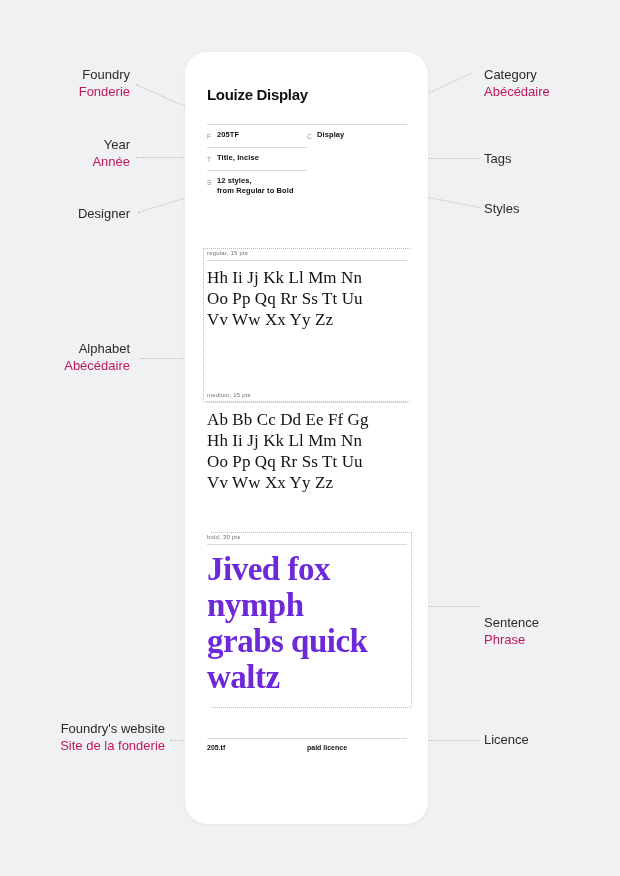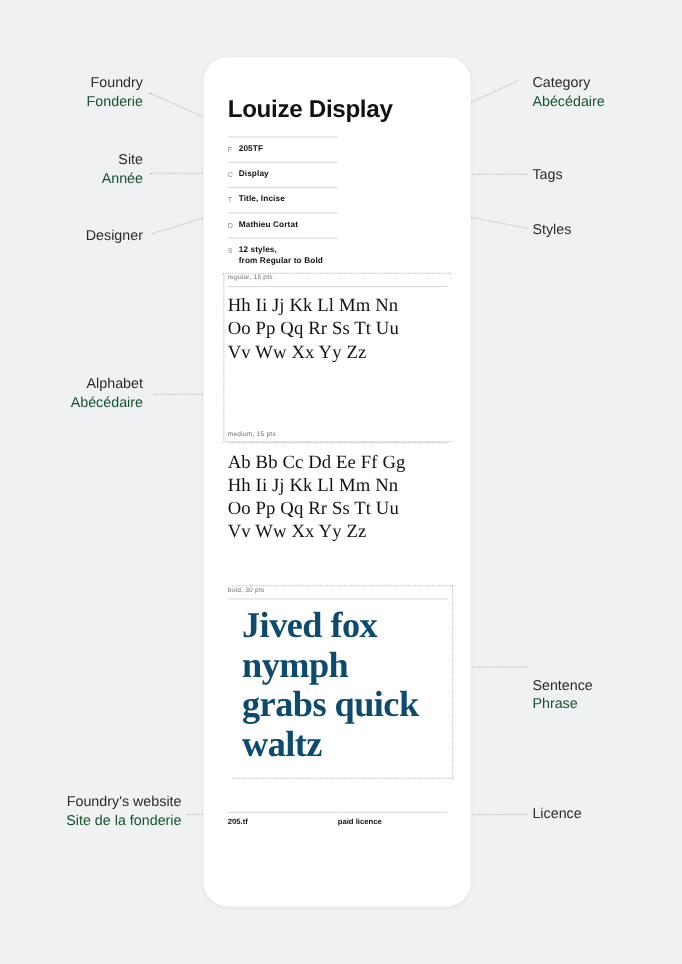--- a/index.html
+++ b/index.html
@@ -19,21 +19,21 @@
   .annot {
     position: absolute;
     font-size: 13px;
     line-height: 17px;
   }
   .annot .en {
     color: #2b2b2b;
     white-space: nowrap;
   }
   .annot .fr {
-    color: #14532d;
+    color: #be185d;
     white-space: nowrap;
   }
   .annot.right-align { text-align: right; }
   .annot.left-align { text-align: left; }
 
   .leader {
     position: absolute;
     border-top: 1px dotted #b9bbc0;
     height: 0;
   }
@@ -59,38 +59,37 @@
     left: 22px;
     top: 0;
     width: 200px;
     height: 100%;
   }
 
   .title {
     position: absolute;
     top: 34px;
     left: 0;
-    font-size: 22px;
+    font-size: 15px;
     font-weight: bold;
     letter-spacing: -0.3px;
     color: #111;
     font-family: "Liberation Sans", sans-serif;
   }
 
   
   .meta {
     position: absolute;
     top: 72px;
     left: 0;
     width: 200px;
   }
   .meta-row {
     display: flex;
     width: 200px;
-    flex-direction: column;
   }
   .meta-cell {
     width: 100px;
     box-sizing: border-box;
     border-top: 1px solid #d8dade;
     padding: 5px 0 5px 0;
     display: flex;
     align-items: flex-start;
     min-height: 22px;
   }
@@ -135,23 +134,22 @@
     color: #121212;
     letter-spacing: 0.1px;
   }
   .alpha.medium { font-weight: 500; }
 
   .sentence {
     font-family: "Liberation Serif", serif;
     font-weight: bold;
     font-size: 33px;
     line-height: 36px;
-    color: #0c4a6e;
+    color: #6d28d9;
     letter-spacing: -0.5px;
-    margin-left: 13px;
   }
 
   .dotted-box {
     position: absolute;
     border: 1px dotted #b9bbc0;
     pointer-events: none;
   }
 
   .footer {
     position: absolute;
@@ -173,21 +171,21 @@
 </head>
 <body>
 
 <div class="annot right-align" style="left:10px; top:66px; width:120px;">
   <div class="en">Foundry</div>
   <div class="fr">Fonderie</div>
 </div>
 <div class="leader diag" style="left:136px; top:84px; width:78px; transform:rotate(24deg);"></div>
 
 <div class="annot right-align" style="left:10px; top:136px; width:120px;">
-  <div class="en">Site</div>
+  <div class="en">Year</div>
   <div class="fr">Année</div>
 </div>
 <div class="leader" style="left:136px; top:157px; width:74px;"></div>
 
 <div class="annot right-align" style="left:10px; top:205px; width:120px;">
   <div class="en">Designer</div>
 </div>
 <div class="leader diag" style="left:138px; top:212px; width:76px; transform:rotate(-17deg);"></div>
 
 <div class="annot right-align" style="left:10px; top:340px; width:120px;">
@@ -245,24 +243,20 @@
           <span class="meta-val">Display</span>
         </div>
       </div>
       <div class="meta-row">
         <div class="meta-cell">
           <span class="meta-key">T</span>
           <span class="meta-val">Title, Incise</span>
         </div>
       </div>
       <div class="meta-row">
-        <div class="meta-cell first">
-          <span class="meta-key">D</span>
-          <span class="meta-val">Mathieu Cortat</span>
-        </div>
         <div class="meta-cell">
           <span class="meta-key">S</span>
           <span class="meta-val" style="white-space:pre-line;">12 styles,
 from Regular to Bold</span>
         </div>
       </div>
     </div>
 
     <div class="spec" style="top:198px;">
       <div class="spec-label">regular, 15 pts</div>

